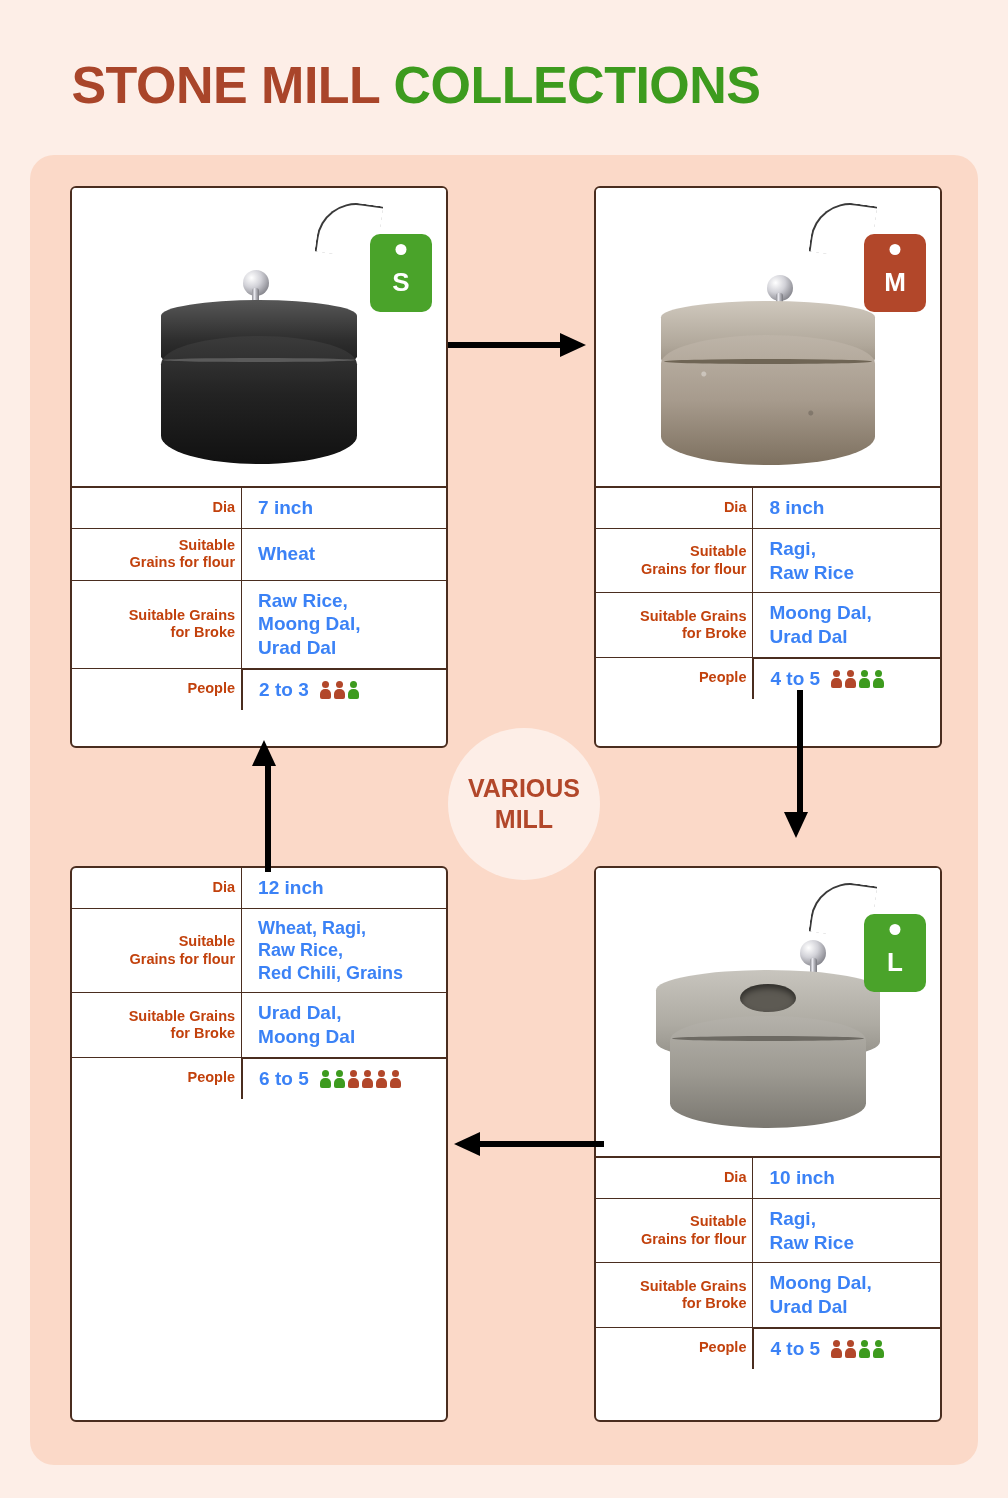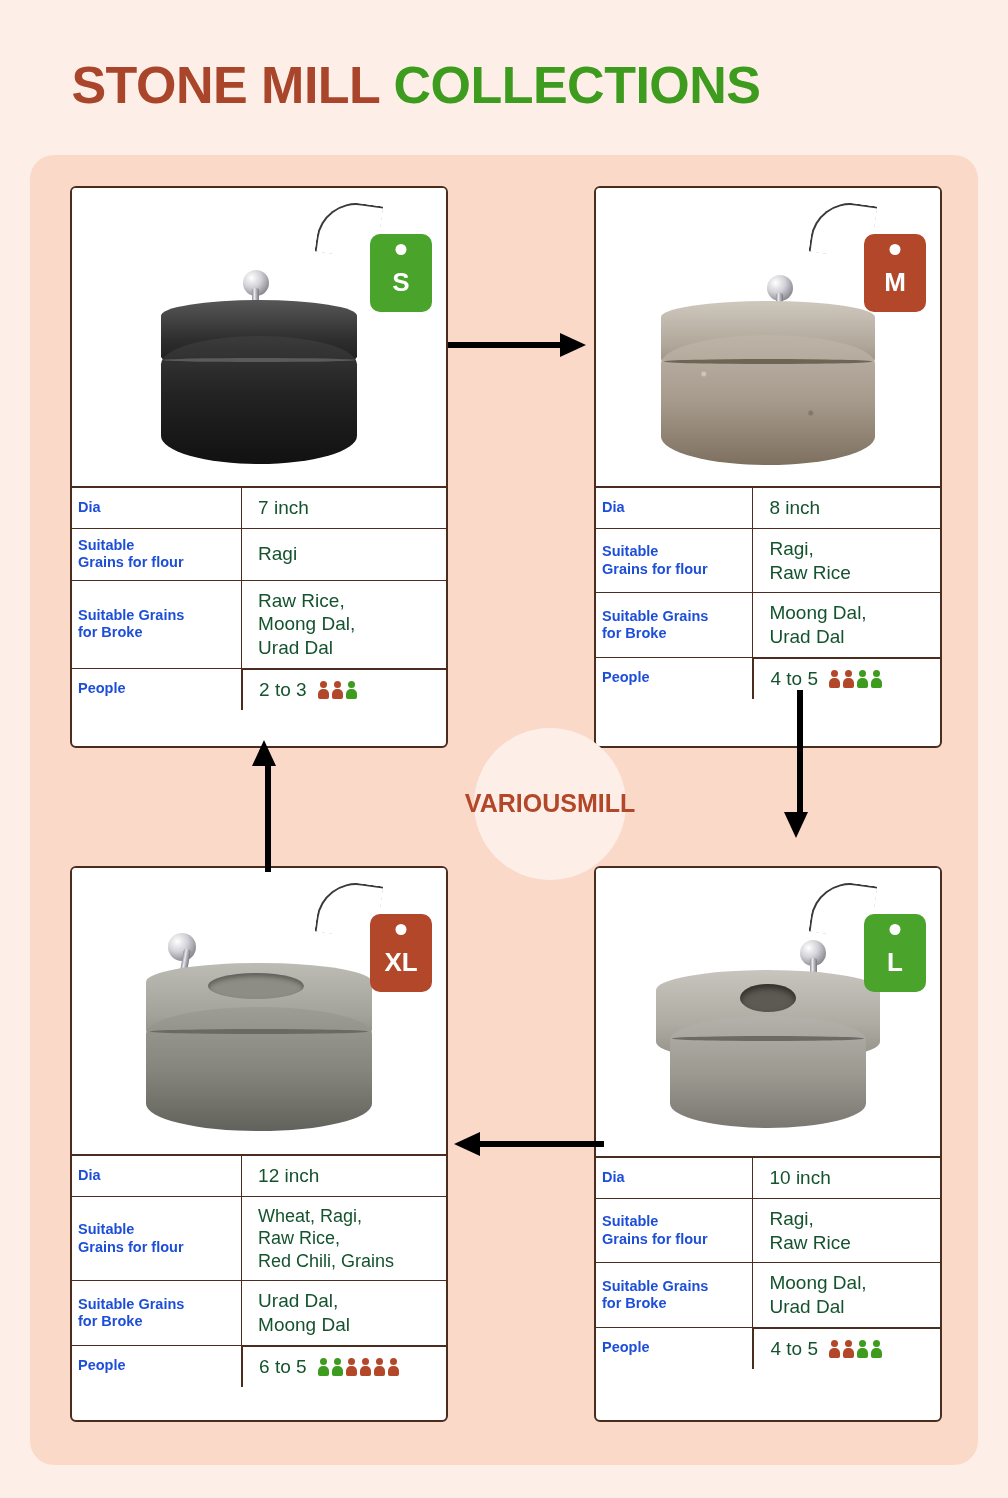--- a/index.html
+++ b/index.html
@@ -215,29 +215,29 @@
     border-collapse: collapse;
     table-layout: fixed;
   }
   table.specs td {
     border: 1.5px solid #4a2d1f;
     vertical-align: middle;
     padding: 8px 6px;
   }
   table.specs td.k {
     width: 42%;
-    text-align: left;
-    color: #1d4ed8;
+    text-align: right;
+    color: #c2410c;
     font-weight: bold;
     font-size: 14.5px;
     line-height: 1.2;
   }
   table.specs td.v {
-    color: #14532d;
-    font-weight: normal;
+    color: #3b82f6;
+    font-weight: bold;
     font-size: 19px;
     line-height: 1.25;
     padding-left: 16px;
   }
   table.specs tr:first-child td { border-top: none; }
   table.specs td:first-child { border-left: none; }
   table.specs td:last-child { border-right: none; }
   table.specs tr:last-child td { border-bottom: none; }
   .people-row .v {
     display: flex;
@@ -307,28 +307,28 @@
   .arrow-left .head {
     left: -6px; top: 0;
     border-left: 12px solid transparent;
     border-right: 12px solid transparent;
     border-bottom: 26px solid #000;
   }
 
   
   .center-badge {
     position: absolute;
-    left: 474px;
+    left: 448px;
     top: 728px;
     width: 152px;
     height: 152px;
     border-radius: 50%;
     background: #fdeee7;
     display: flex;
-    flex-direction: row;
+    flex-direction: column;
     align-items: center;
     justify-content: center;
     color: #b2472a;
     font-weight: bold;
     font-size: 25px;
     line-height: 1.25;
     text-align: center;
   }
 </style>
 </head>
@@ -362,21 +362,21 @@
       <tbody>
           <tr>
         <td class="k">Dia</td>
         <td class="v">7 inch</td>
       </tr>
       <tr>
         <td class="k">
           <span>Suitable</span><br>
           <span>Grains for flour</span>
         </td>
-        <td class="v" style="white-space:pre-line;">Ragi</td>
+        <td class="v" style="white-space:pre-line;">Wheat</td>
       </tr>
       <tr>
         <td class="k">
           <span>Suitable Grains</span><br>
           <span>for Broke</span>
         </td>
         <td class="v" style="white-space:pre-line;">Raw Rice,
 Moong Dal,
 Urad Dal</td>
       </tr>
@@ -464,36 +464,20 @@
                   <i></i>
                 </span>
           </span>
         </td>
       </tr>
     </tbody>
       </table>
   </div>
 
   <div class="card card-xl">
-    <div class="img-area">
-      <div class="mill" style="width:226px;height:205px;">
-        <div class="handle-knob" style="left:22px; top:0; width:28px; height:28px;"></div>
-        <div class="handle-rod" style="left:38px; top:16px; height:96px; transform:rotate(10deg); transform-origin: top center;"></div>
-        <div class="top-stone xl-top"></div>
-        <div class="xl-hole"></div>
-        <div class="bottom-stone xl-bottom"></div>
-        <div class="xl-line"></div>
-      </div>
-      <div class="tag-wrap">
-        <div class="tag-string"></div>
-        <div class="tag" style="background:#b2472a;">
-          <span>XL</span>
-        </div>
-      </div>
-    </div>
     <table class="specs">
       <tbody>
           <tr>
         <td class="k">Dia</td>
         <td class="v">12 inch</td>
       </tr>
       <tr>
         <td class="k">
           <span>Suitable</span><br>
           <span>Grains for flour</span>

